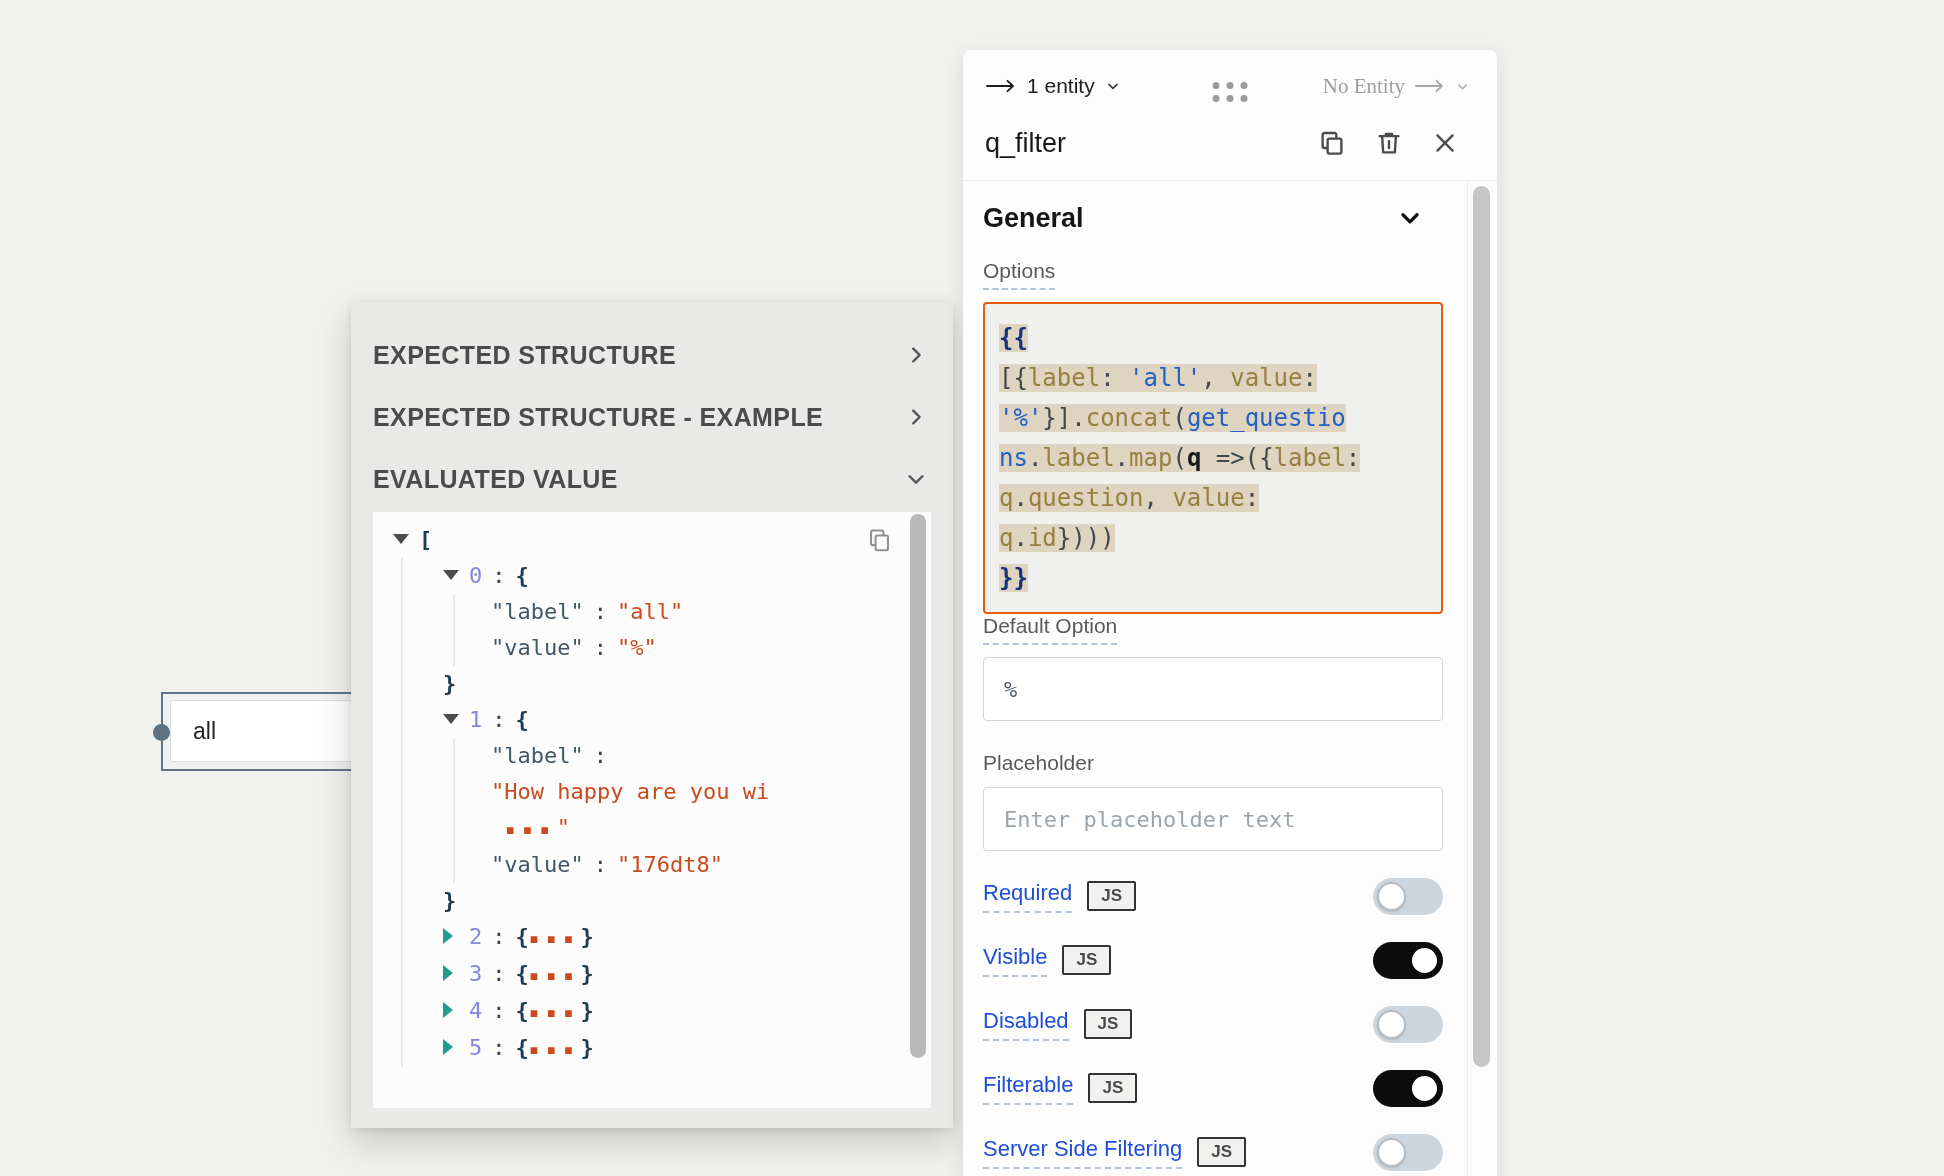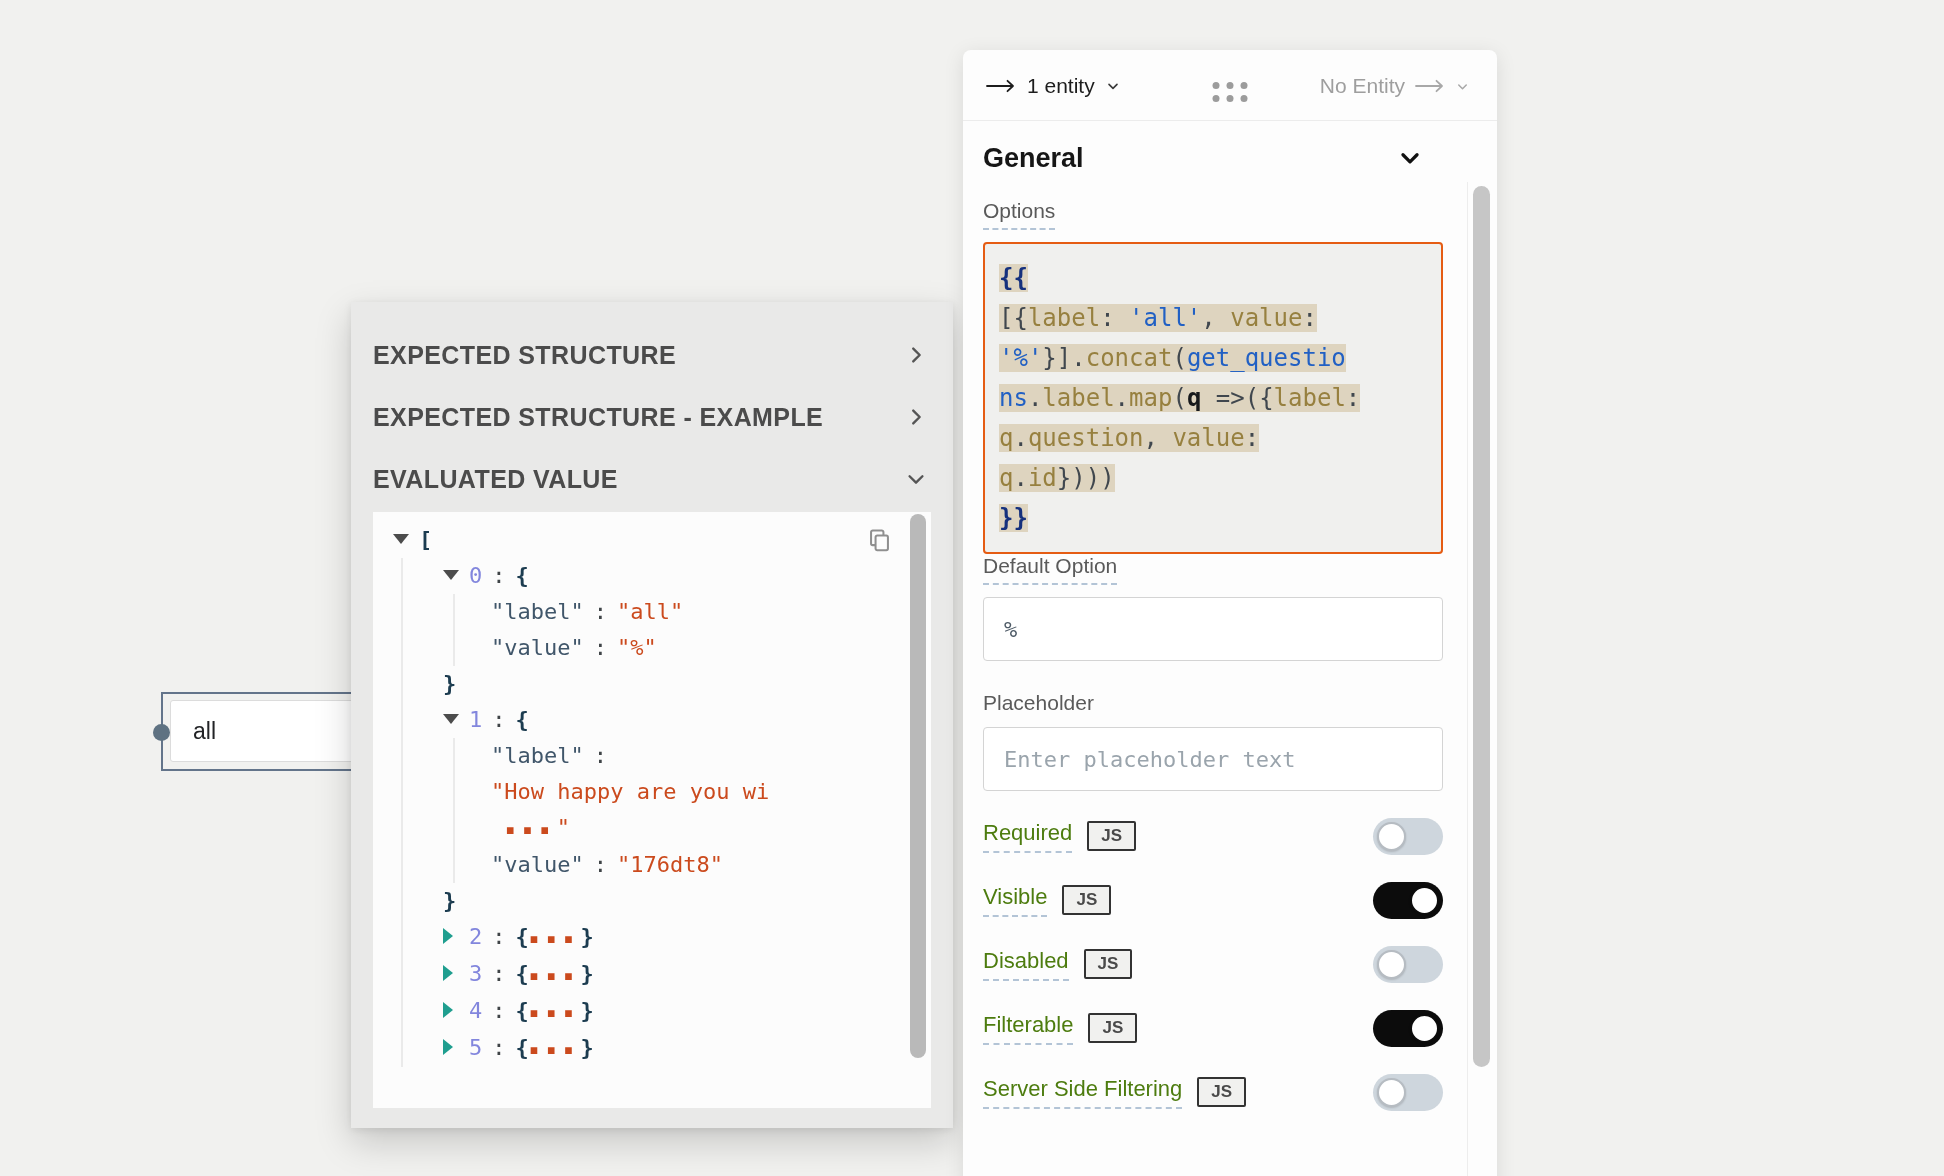--- a/index.html
+++ b/index.html
@@ -81,21 +81,21 @@
     background:#fdfdfd; border-radius:8px 8px 0 0; z-index:10;
     box-shadow:0 4px 20px rgba(0,0,0,.10);
   }
   .entity-row {
     height:58px; padding:14px 27px 0 22px;
     display:flex; align-items:center; justify-content:space-between; position:relative;
   }
   .entity-left { display:flex; align-items:center; gap:10px; cursor:pointer; }
   .entity-left .lbl { font-size:21px; color:#1d1d1d; }
   .entity-right { display:flex; align-items:center; gap:9px; cursor:pointer; }
-  .entity-right .lbl { font-size:21px; color:#9e9e9e; }
+  .entity-right .lbl { font-size:21px; color:#9e9e9e;font-family:Liberation Serif, serif; }
   .grid-dots {
     position:absolute; left:50%; top:32px; transform:translateX(-50%);
     display:grid; grid-template-columns:repeat(3,7px); grid-gap:6px 7px; cursor:grab;
   }
   .grid-dots i { width:7px; height:7px; border-radius:50%; background:#9c9c9c; }
 
   .title-row {
     height:60px; padding:10px 38px 0 22px;
     display:flex; align-items:center;
   }
@@ -150,21 +150,21 @@
   .text-input::placeholder { color:#9aa4ac; }
 
   .mt34 { } .mt28 { margin-top:30px; }
 
   .toggle-row {
     margin-top:26px; height:38px;
     display:flex; align-items:center; justify-content:space-between;
   }
   .toggle-row.first { margin-top:26px; }
   .tlabel-group { display:flex; align-items:center; gap:15px; }
-  .tlabel { font-size:22px; color:#4d7c0f; }
+  .tlabel { font-size:22px; color:#1d4ed8; }
   .js-badge {
     font-size:17px; font-weight:700; color:#4a4a4a; background:#f1f1ef;
     border:2px solid #333; border-radius:2px; padding:3px 12px; cursor:pointer;
   }
   .toggle {
     position:relative; width:70px; height:37px; border-radius:19px;
     background:#ced6dd; cursor:pointer; flex:none;
   }
   .toggle .knob {
     position:absolute; left:4px; top:4px; width:29px; height:29px; border-radius:50%;
@@ -282,20 +282,41 @@
           </svg>
       </span>
       <span>
         <svg width="15" height="15" viewBox="0 0 24 24" fill="none" stroke="#a8a8a8" stroke-width="2.4" stroke-linecap="round" stroke-linejoin="round">
             <path d="M6 9.5l6 6 6-6"></path>
           </svg>
       </span>
     </div>
   </div>
 
+  <div class="title-row">
+    <span class="ttl">q_filter</span>
+    <span class="title-icons">
+      <span>
+        <svg width="30" height="30" viewBox="0 0 24 24" fill="none" stroke-width="1.9" stroke-linejoin="round">
+            <rect x="8.5" y="8.5" width="11" height="12" rx="1.5"></rect>
+            <path d="M15.5 8.5v-3A1.5 1.5 0 0 0 14 4H6A1.5 1.5 0 0 0 4.5 5.5v9A1.5 1.5 0 0 0 6 16h2.5"></path>
+          </svg>
+      </span>
+      <span>
+        <svg width="30" height="30" viewBox="0 0 24 24" fill="none" stroke-width="1.9" stroke-linecap="round" stroke-linejoin="round">
+            <path d="M4.5 6.5h15M9.5 6.5V4.8h5v1.7M6.5 6.5l.8 13h9.4l.8-13M12 10.5v5.5"></path>
+          </svg>
+      </span>
+      <span>
+        <svg width="28" height="28" viewBox="0 0 24 24" fill="none" stroke-width="2" stroke-linecap="round">
+            <path d="M5.5 5.5l13 13M18.5 5.5l-13 13"></path>
+          </svg>
+      </span>
+    </span>
+  </div>
   <div class="panel-divider"></div>
 
   <div class="scroll-gutter"></div>
   <div class="panel-scrollbar"></div>
 
   <div class="panel-content">
     <div class="section-row">
       <span class="sec">General</span>
       <span style="margin-right:20px;">
         <svg width="26" height="26" viewBox="0 0 24 24" fill="none" stroke="#111" stroke-width="3" stroke-linecap="round" stroke-linejoin="round">

